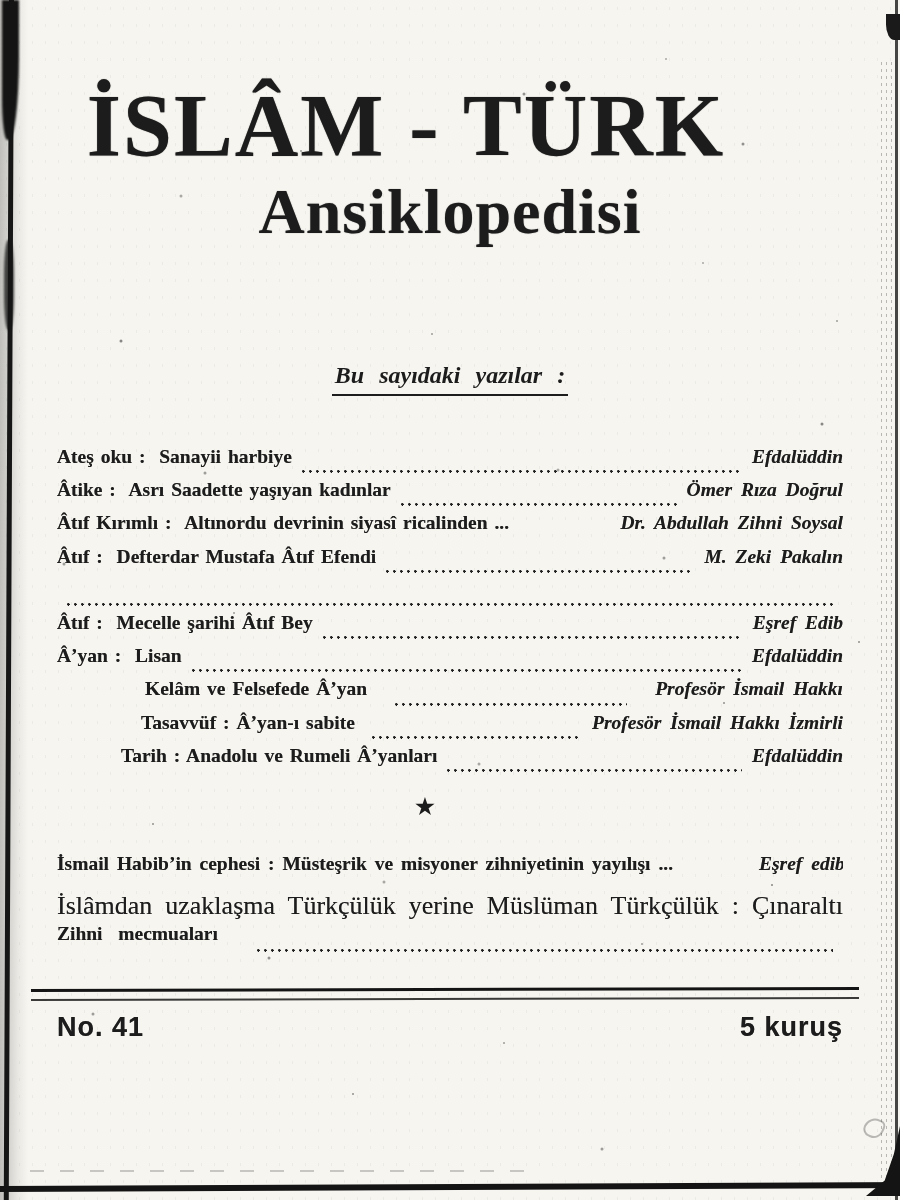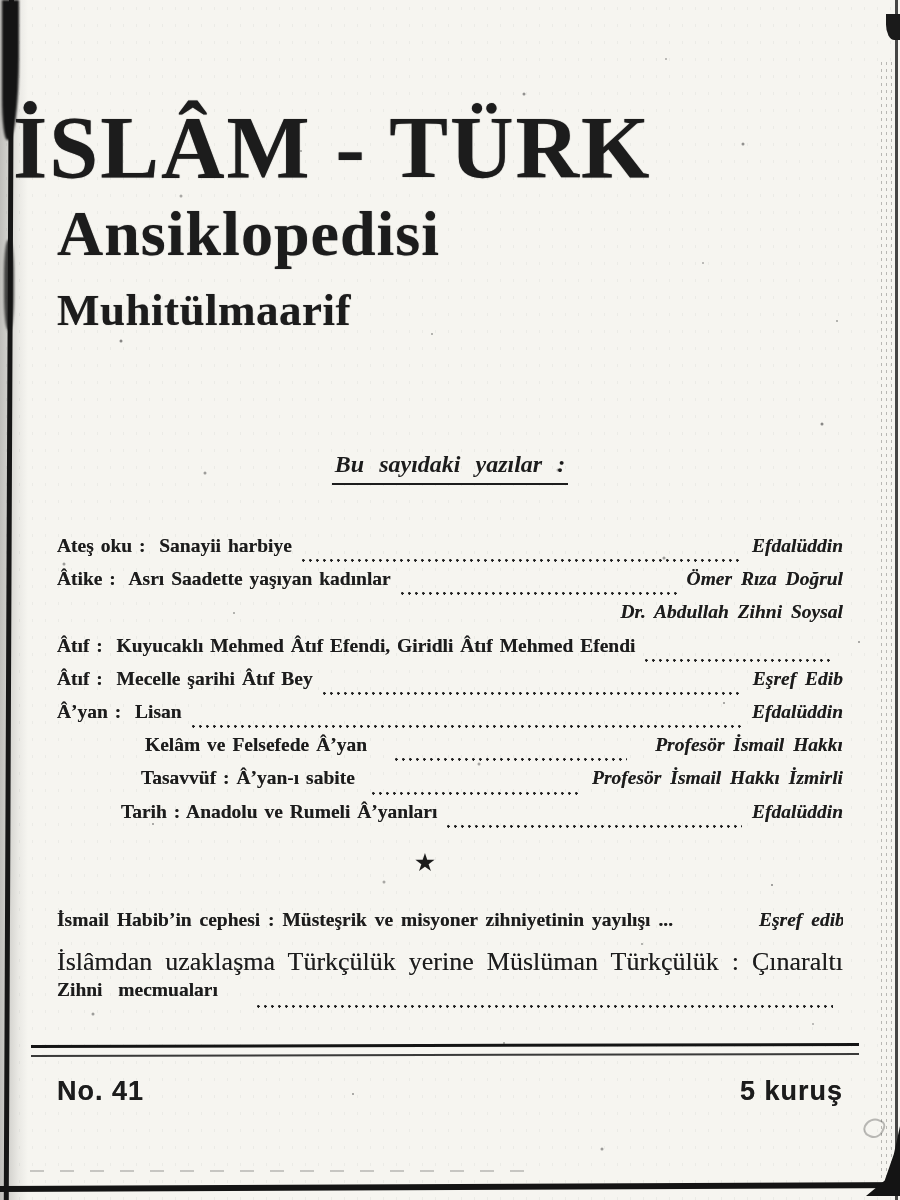--- a/index.html
+++ b/index.html
@@ -47,21 +47,21 @@
       601px 1148px 0 0.5px rgba(25,25,25,.4), 812px 1023px 0 0 rgba(25,25,25,.35),
       268px 957px 0 0.5px rgba(25,25,25,.45), 431px 333px 0 0 rgba(25,25,25,.4),
       557px 469px 0 0.5px rgba(25,25,25,.35), 723px 702px 0 0 rgba(25,25,25,.45),
       204px 472px 0 0.5px rgba(25,25,25,.4), 641px 943px 0 0 rgba(25,25,25,.4),
       383px 881px 0 0.5px rgba(25,25,25,.35), 858px 641px 0 0 rgba(25,25,25,.45),
       63px 563px 0 0.5px rgba(25,25,25,.4), 503px 1042px 0 0 rgba(25,25,25,.4),
       742px 143px 0 0.5px rgba(25,25,25,.45), 665px 58px 0 0 rgba(25,25,25,.35),
       180px 195px 0 0.5px rgba(25,25,25,.35), 836px 320px 0 0 rgba(25,25,25,.4);}
   
   .page{position:absolute;left:57px;right:57px;top:0;z-index:10;}
-  .masthead{text-align:left;padding-top:104px;}
+  .masthead{text-align:center;padding-top:82px;}
   .masthead-title{font-size:88px;line-height:1;font-weight:700;letter-spacing:2px;margin:0;
     transform:translateX(-44px);white-space:pre;text-shadow:0 0 1px rgba(10,10,10,.55);}
   .masthead-subtitle{font-size:64px;line-height:1;font-weight:700;margin:10px 0 8px 0;
     letter-spacing:1px;text-shadow:0 0 1px rgba(10,10,10,.5);}
   .masthead-tagline{font-size:45px;line-height:1;font-weight:700;margin:22px 0 0 0;
     letter-spacing:0.5px;text-shadow:0 0 0.8px rgba(10,10,10,.5);}
   .contents-heading-wrap{text-align:center;margin-top:118px;}
   .contents-heading{display:inline-block;font-style:italic;font-weight:700;font-size:24px;
     word-spacing:9px;border-bottom:2.5px solid #1d1d1d;padding:0 3px 5px 3px;white-space:pre;}
   .toc{margin-top:50px;}
@@ -80,21 +80,21 @@
   .star-divider{text-align:center;margin-top:16px;font-size:25px;transform:translateX(-25px);line-height:1;}
   .feature{margin-top:34px;}
   .feature-line{display:flex;align-items:baseline;height:35px;font-size:19.5px;font-weight:700;
     word-spacing:3px;overflow:hidden;gap:29px;}
   .feature-line .t{white-space:pre;text-shadow:0 0 0.5px rgba(10,10,10,.5);}
   .feature-just{display:block;font-size:26px;font-weight:400;height:35px;line-height:35px;
     text-align:justify;text-align-last:justify;word-spacing:3px;overflow:hidden;
     text-shadow:0 0 0.5px rgba(10,10,10,.5);}
   .footer-rule{margin:30px -16px 0 -26px;height:7px;border-top:3px solid #141414;
     border-bottom:2px solid rgba(25,25,25,0.85);transform:rotate(-0.15deg);}
-  .footer{display:flex;justify-content:space-between;align-items:center;margin-top:20px;
+  .footer{display:flex;justify-content:space-between;align-items:center;margin-top:12px;
     font-family:"Liberation Sans","DejaVu Sans",sans-serif;font-weight:700;font-size:27px;
     letter-spacing:1px;}
   .footer span{white-space:pre;text-shadow:0 0 0.6px rgba(10,10,10,.6);}
 </style>
 </head>
 <body>
 
 <div class="edge-left"></div>
 <div class="edge-left-bar"></div>
 <div class="edge-left-blob"></div>
@@ -106,44 +106,48 @@
 <div class="corner-br"></div>
 <div class="smudge-dashline"></div>
 <div class="smudge-squiggle"></div>
 <div class="speckles"></div>
 
 <div class="page">
 
   <header class="masthead">
     <h1 class="masthead-title">İSLÂM - TÜRK</h1>
     <h2 class="masthead-subtitle">Ansiklopedisi</h2>
-    <h3 class="masthead-tagline">Muhitülmaarif</h3>
   </header>
 
   <div class="contents-heading-wrap">
     <span class="contents-heading">Bu sayıdaki yazılar :</span>
   </div>
 
   <section class="toc">
     <div class="toc-row">
       <span class="t">Ateş oku :  Sanayii harbiye</span>
       <span class="leader"></span>
       <span class="author">Efdalüddin</span>
     </div>
     <div class="toc-row">
       <span class="t">Âtike :  Asrı Saadette yaşıyan kadınlar</span>
       <span class="leader"></span>
       <span class="author">Ömer Rıza Doğrul</span>
     </div>
     <div class="toc-row">
+      <span class="t">Âtıf Kırımlı :  Altınordu devrinin siyasî ricalinden ...</span>
       <span class="leader no-dots"></span>
       <span class="author">Dr. Abdullah Zihni Soysal</span>
     </div>
     <div class="toc-row">
-      <span class="t">Âtıf :  Kuyucaklı Mehmed Âtıf Efendi, Giridli Âtıf Mehmed Efendi</span>
+      <span class="t">Âtıf :  Defterdar Mustafa Âtıf Efendi</span>
+      <span class="leader"></span>
+      <span class="author">M. Zeki Pakalın</span>
+    </div>
+    <div class="toc-row">
       <span class="leader"></span>
       <span class="author"></span>
     </div>
     <div class="toc-row">
       <span class="t">Âtıf :  Mecelle şarihi Âtıf Bey</span>
       <span class="leader"></span>
       <span class="author">Eşref Edib</span>
     </div>
     <div class="toc-row">
       <span class="t">Â’yan :  Lisan</span>

